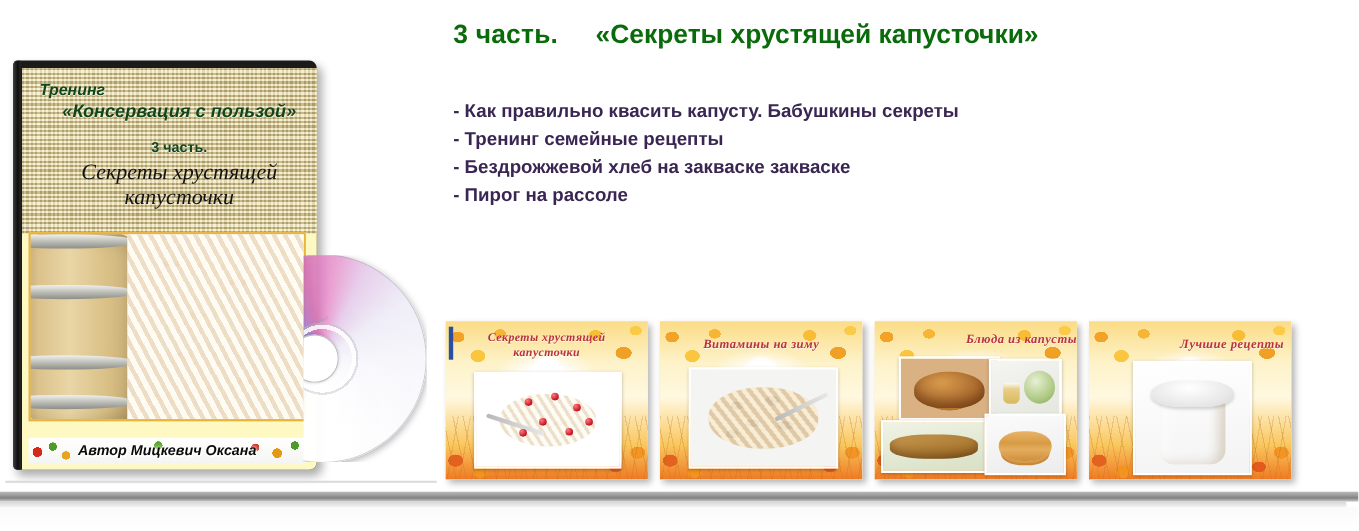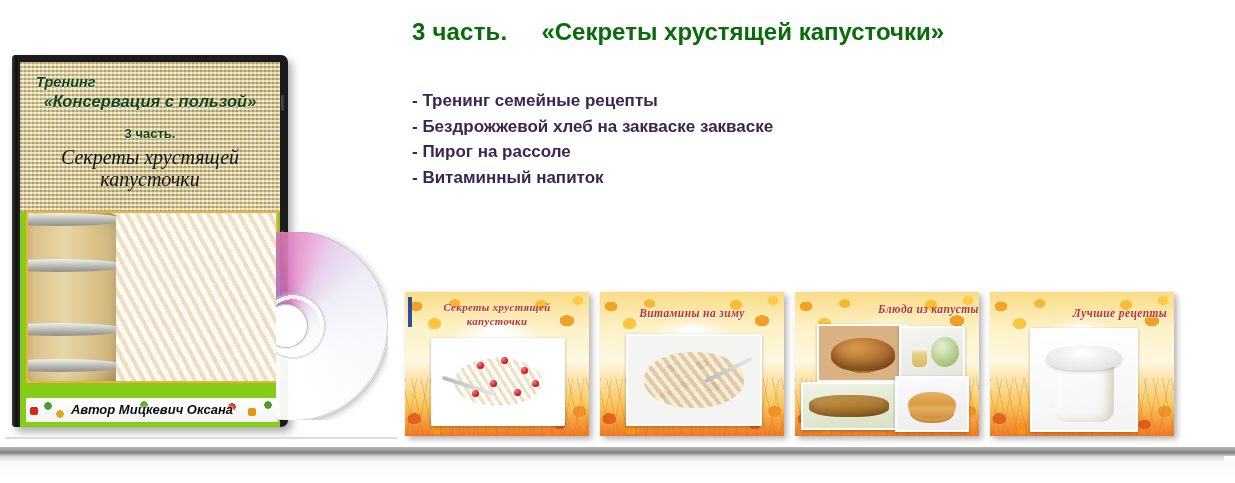--- a/index.html
+++ b/index.html
@@ -17,21 +17,21 @@
 
   
   .dvd-case{position:absolute;left:12px;top:55px;width:276px;height:372px;
     background:#1b1b1b;border-radius:4px 7px 7px 4px;
     box-shadow:4px 5px 9px rgba(0,0,0,.33);overflow:hidden;}
   .dvd-spine{position:absolute;left:0;top:0;width:7px;height:100%;
     background:linear-gradient(90deg,#3c3c3c,#0d0d0d 60%,#262626);}
   .dvd-hinge{position:absolute;right:2px;width:5px;height:16px;border-radius:2px;
     background:linear-gradient(90deg,#555,#111);}
   .dvd-inner{position:absolute;left:8px;top:7px;width:260px;height:412px;
-    background:#84cc16;overflow:hidden;}
+    background:#fef9c3;overflow:hidden;padding-left:26px;}
 
   
   .burlap{position:absolute;left:0;top:0;width:100%;height:150px;
     background-color:#ded2a4;
     background-image:
       repeating-linear-gradient(0deg, rgba(150,132,80,.40) 0px, rgba(150,132,80,.40) 2px, rgba(255,250,225,.55) 2px, rgba(255,250,225,.55) 4px),
       repeating-linear-gradient(90deg, rgba(140,122,70,.38) 0px, rgba(140,122,70,.38) 2px, rgba(252,246,216,.50) 2px, rgba(252,246,216,.50) 4px),
       linear-gradient(140deg,#e7dcb0,#d4c697 60%,#e3d8ac);}
   .cover-text{position:absolute;left:0;top:0;width:100%;height:150px;
     text-align:center;color:#12451a;}
@@ -251,24 +251,24 @@
   <div class="cd-hub"></div>
 </div>
 
 <div class="title-row" style="color: rgb(10, 107, 10);">
   <span class="t-part">3 часть.</span>
   <span class="t-gap"></span>
   <span class="t-main">«Секреты  хрустящей  капусточки»</span>
 </div>
 
 <div class="bullets" style="color: rgb(58, 38, 82);">
+  <div class="bullet">- Как правильно квасить капусту. Бабушкины секреты</div>
   <div class="bullet">- Тренинг семейные рецепты</div>
   <div class="bullet">- Бездрожжевой хлеб на закваске закваске</div>
   <div class="bullet">- Пирог на рассоле</div>
-  <div class="bullet">- Витаминный напиток</div>
 </div>
 
 <div class="card" style="left:405px">
   <div class="card-bg"></div>
   <div class="card-grass"></div>
   <div class="card-accent"></div>
   <div class="card-title small" style="color: rgb(184, 50, 63);">
     <div>Секреты  хрустящей</div>
     <div>капусточки</div>
   </div>

